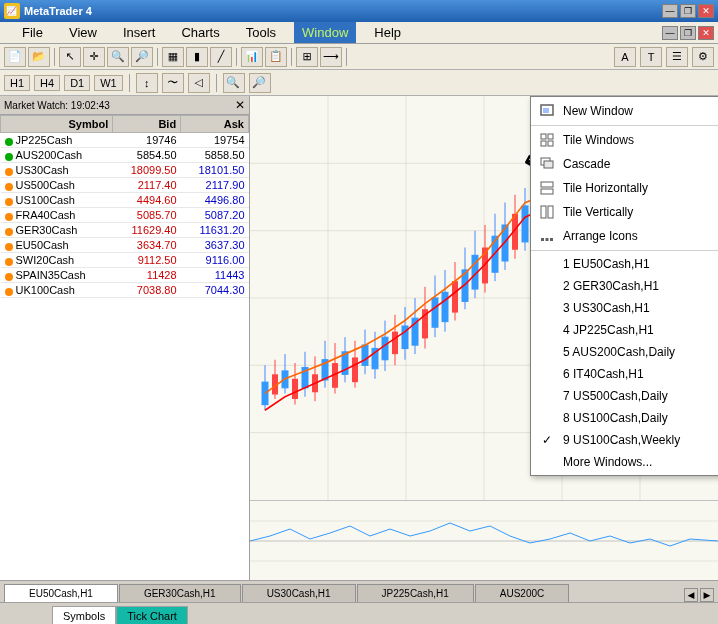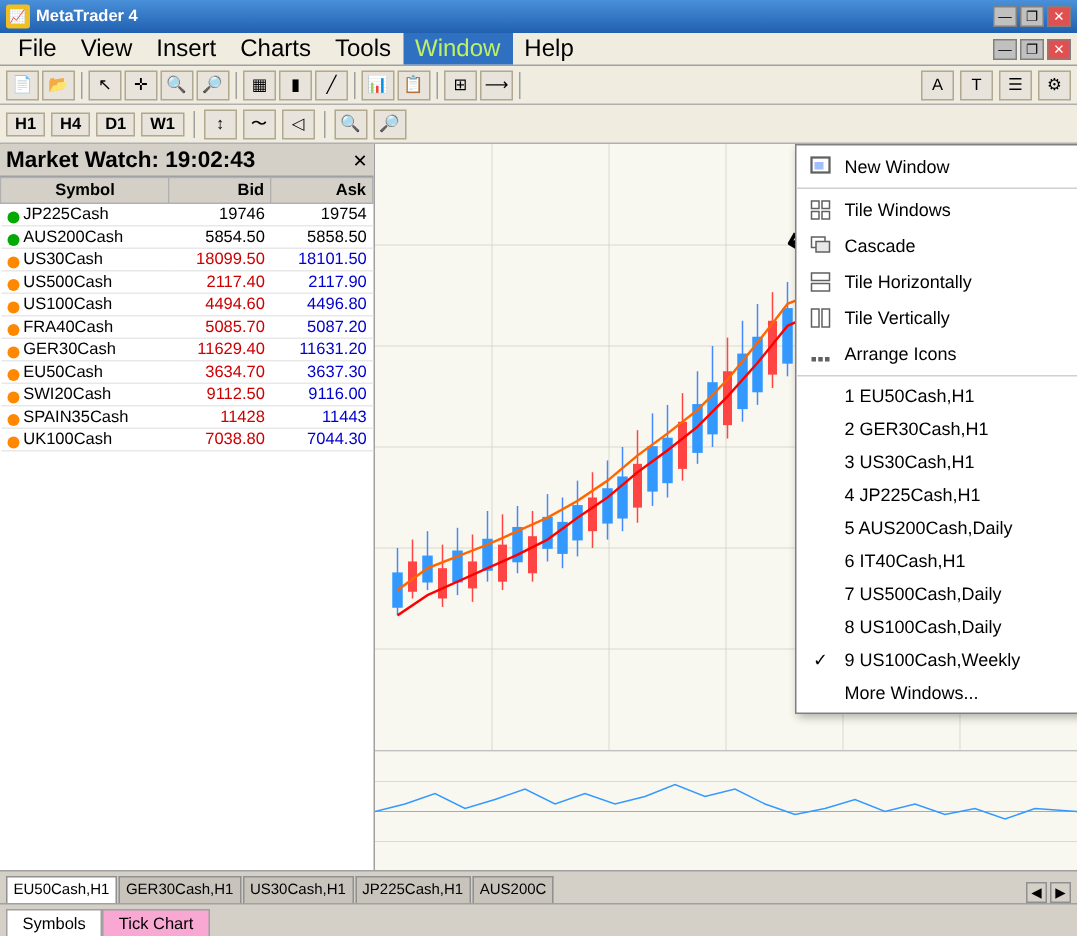--- a/index.html
+++ b/index.html
@@ -31,24 +31,25 @@
       background: #f0ece0;
       height: 22px;
       display: flex;
       align-items: center;
       padding: 0 4px;
       border-bottom: 1px solid #a0a0a0;
     }
     .menu-item {
       padding: 2px 8px;
       cursor: pointer;
-      font-size: 16px;
+      font-size: 13px;
       height: 100%;
       display: flex;
       align-items: center;
+      margin-left: 10px;
     }
     .menu-item.active { background: #3070c0; color: #bef264; }
 
     
     .toolbar {
       background: #f0ece0;
       height: 26px;
       display: flex;
       align-items: center;
       padding: 2px 4px;
@@ -66,21 +67,21 @@
       background: #f0ece0;
       height: 26px;
       display: flex;
       align-items: center;
       padding: 2px 4px;
       border-bottom: 1px solid #b0b0b0;
       gap: 4px;
     }
     .tf-btn {
       padding: 1px 5px; background: #e8e4dc; border: 1px solid #b0a890;
-      cursor: pointer; font-size: 11px; font-weight: bold;
+      cursor: pointer; font-size: 11px; font-weight: normal;
     }
 
     
     .main-area {
       display: flex;
       height: calc(624px - 22px - 22px - 26px - 26px - 22px - 22px);
       background: #c0bdb5;
     }
 
     
@@ -93,25 +94,25 @@
       flex-shrink: 0;
     }
     .mw-header {
       background: #d4d0c8;
       padding: 2px 4px;
       display: flex;
       align-items: center;
       justify-content: space-between;
       border-bottom: 1px solid #a0a0a0;
     }
-    .mw-title { font-size: 15px; font-weight: bold; }
+    .mw-title { font-size: 10px; font-weight: normal; }
     .mw-close { cursor: pointer; font-size: 12px; }
     .mw-table { width: 100%; border-collapse: collapse; font-size: 11px; }
     .mw-table th {
-      background: #d4d0c8; padding: 2px 4px; text-align: center;
+      background: #d4d0c8; padding: 2px 4px; text-align: right;
       border: 1px solid #b0b0b0; font-weight: bold;
     }
     .mw-table th.num { text-align: right; }
     .mw-table td { padding: 1px 4px; border-bottom: 1px solid #e8e8e8; }
     .mw-table td.num { text-align: right; }
     .sym-cell { display: flex; align-items: flex-end; gap: 3px; }
     .sym-dot { width: 8px; height: 8px; border-radius: 50%; }
     .sym-dot.green { background: #00aa00; }
     .sym-dot.orange { background: #ff8800; }
     .sym-dot.red { background: #dd0000; }
@@ -165,43 +166,43 @@
     .bottom-tabs {
       height: 22px;
       background: #d4d0c8;
       display: flex;
       align-items: flex-end;
       padding: 0 4px;
       border-top: 1px solid #a0a0a0;
     }
     .bottom-tab {
       padding: 2px 10px;
-      background: #f9a8d4;
+      background: #14b8a6;
       border: 1px solid #a0a0a0;
       border-bottom: none;
       cursor: pointer;
       font-size: 11px;
       height: 18px;
       display: flex;
       align-items: center;
     }
-    .bottom-tab.active { background: white; }
+    .bottom-tab.active { background: white; margin-left: 48px; }
 
     
     .chart-tabs {
       height: 22px;
       background: #d4d0c8;
       display: flex;
       align-items: flex-end;
       padding: 0 4px;
       gap: 1px;
       border-top: 1px solid #a0a0a0;
     }
     .chart-tab {
-      padding: 2px 4px;
+      padding: 2px 24px;
       background: #c8c4bc;
       border: 1px solid #909090;
       border-bottom: none;
       cursor: pointer;
       font-size: 10px;
       height: 18px;
       display: flex;
       align-items: center;
     }
     .chart-tab.active { background: white; }

